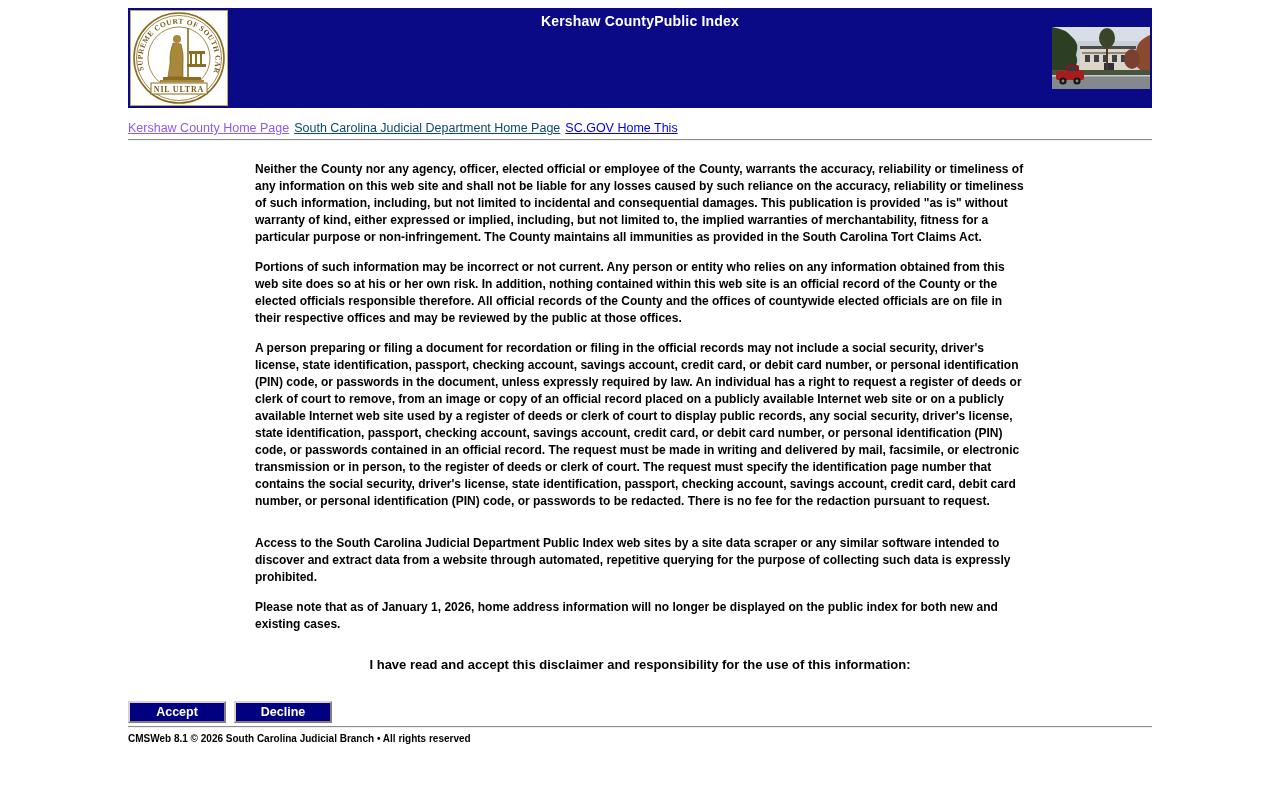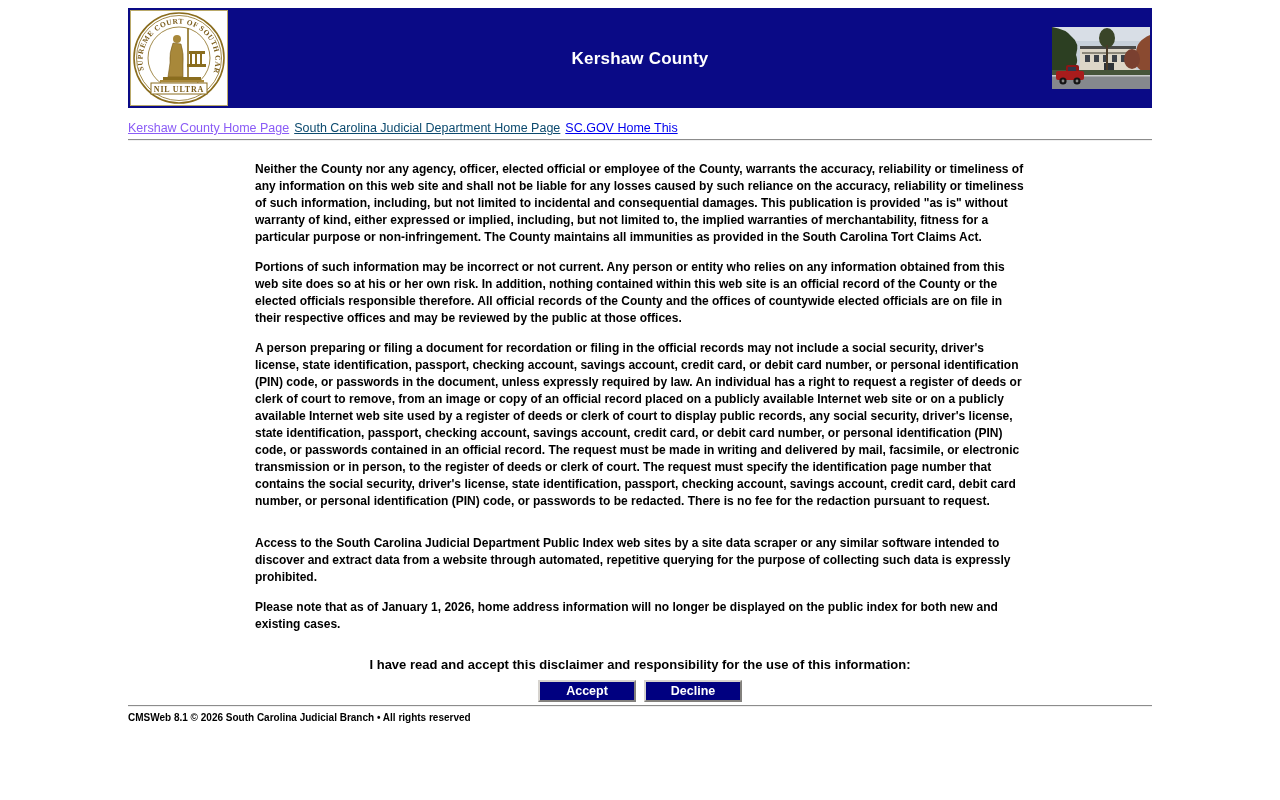--- a/index.html
+++ b/index.html
@@ -31,25 +31,25 @@
   }
   .photo-box {
     position: absolute;
     right: 2px; top: 19px;
     width: 98px; height: 62px;
     overflow: hidden;
   }
   .banner-titles {
     height: 100%;
     display: flex;
-    flex-direction: column;
+    flex-direction: row;
     justify-content: center;
     text-align: center;
     font-weight: bold;
-    font-size: 17px;
+    font-size: 14px;
     line-height: 27px;
     letter-spacing: 0.2px;
   }
 
   
   .nav {
     margin-top: 13px;
     font-size: 12.5px;
     line-height: 15px;
   }
@@ -80,23 +80,23 @@
 
   .prompt {
     text-align: center;
     font-size: 13px;
     font-weight: bold;
     margin-top: 24px;
   }
 
   .btn-row {
     display: flex;
-    justify-content: center;
+    justify-content: flex-start;
     gap: 8px;
-    margin-top: 8px;
+    margin-top: 29px;
   }
   button.navy-btn {
     width: 98px;
     height: 22px;
     background: #000080;
     color: #ffffff;
     font-family: "Liberation Sans", sans-serif;
     font-size: 12.5px;
     font-weight: bold;
     border: 2px outset #d6d3ce;
@@ -144,20 +144,21 @@
         <rect x="32" y="66" width="38" height="3" fill="#8a6d1e"></rect>
         <rect x="29" y="69" width="44" height="2.4" fill="#a8883a"></rect>
 
         <rect x="20" y="72" width="56" height="11" fill="#ffffff" stroke="#8a6d1e" stroke-width="1"></rect>
         <text x="48" y="80.5" text-anchor="middle" font-size="8" font-weight="bold" fill="#7a5c1a" letter-spacing="0.8">NIL ULTRA</text>
       </svg>
     </div>
 
     <div class="banner-titles" style="color:#ffffff">
       <div>Kershaw County</div>
+      <div>Public Index</div>
     </div>
 
     <div class="photo-box">
       <svg width="98" height="62" viewBox="0 0 98 62">
         <rect x="0" y="0" width="98" height="62" fill="#c7d0da"></rect>
         <rect x="0" y="0" width="98" height="14" fill="#d8dee6"></rect>
 
         <rect x="28" y="21" width="56" height="24" fill="#ddd6c8"></rect>
         <rect x="28" y="19" width="56" height="3" fill="#4a4a48"></rect>
         <rect x="30" y="25" width="52" height="2" fill="#8c877a"></rect>

